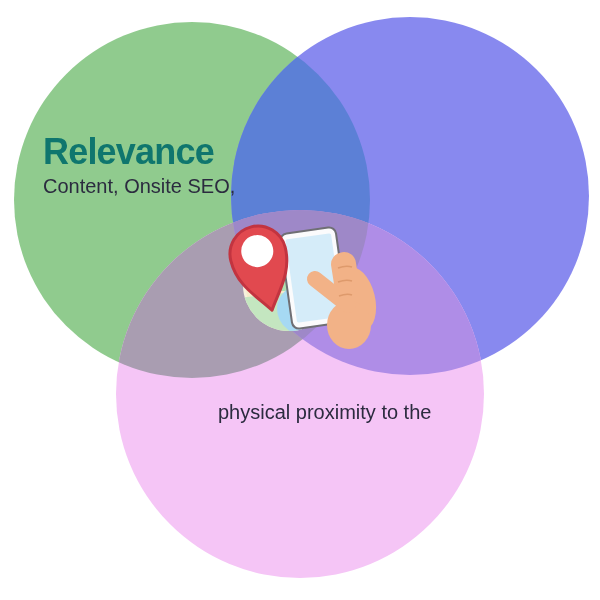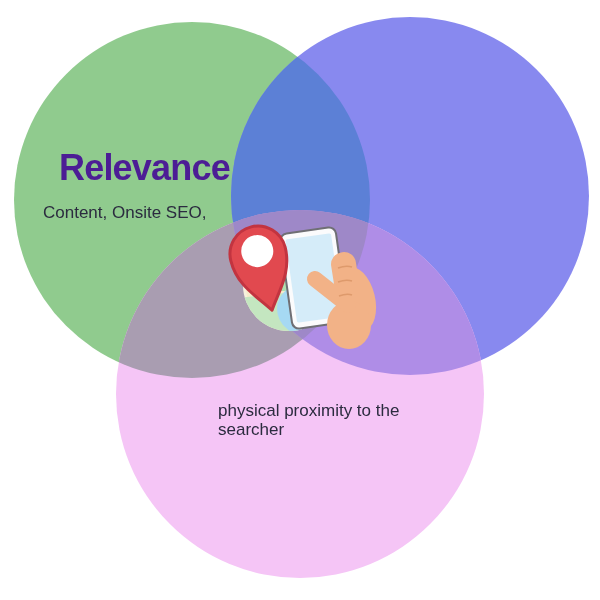--- a/index.html
+++ b/index.html
@@ -6,30 +6,30 @@
   .stage {
     position:relative;
     width:600px; height:600px;
     background:#ffffff;
     font-family:"Liberation Sans", sans-serif;
     overflow:hidden;
   }
   .stage svg { position:absolute; top:0; left:0; }
   .venn-label { position:absolute; z-index:5; }
   .venn-label h2 {
-    margin:16px;
+    margin:0;
     font-size:36px;
     font-weight:bold;
     letter-spacing:-0.8px;
     line-height:1.05;
-    color:#4c1d95;
+    color:#0f766e;
   }
   .venn-label .desc {
     margin:4px 0 0 0;
-    font-size:17px;
+    font-size:20px;
     line-height:1.14;
     font-weight:500;
     color:#2B2B3F;
   }
   .venn-label .desc span { display:block; }
   #label-relevance  { left:43px;  top:133px; }
   #label-prominence { left:383px; top:137px; }
   #label-distance   { left:218px; top:397px; }
 </style>
 </head>
@@ -110,17 +110,16 @@
       <span>Content, Onsite SEO,</span>
     </p>
   </div>
 
   <div class="venn-label" id="label-prominence">
   </div>
 
   <div class="venn-label" id="label-distance">
     <p class="desc">
       <span>physical proximity to the</span>
-      <span>searcher</span>
     </p>
   </div>
 
 </div>
 
 </body></html>

